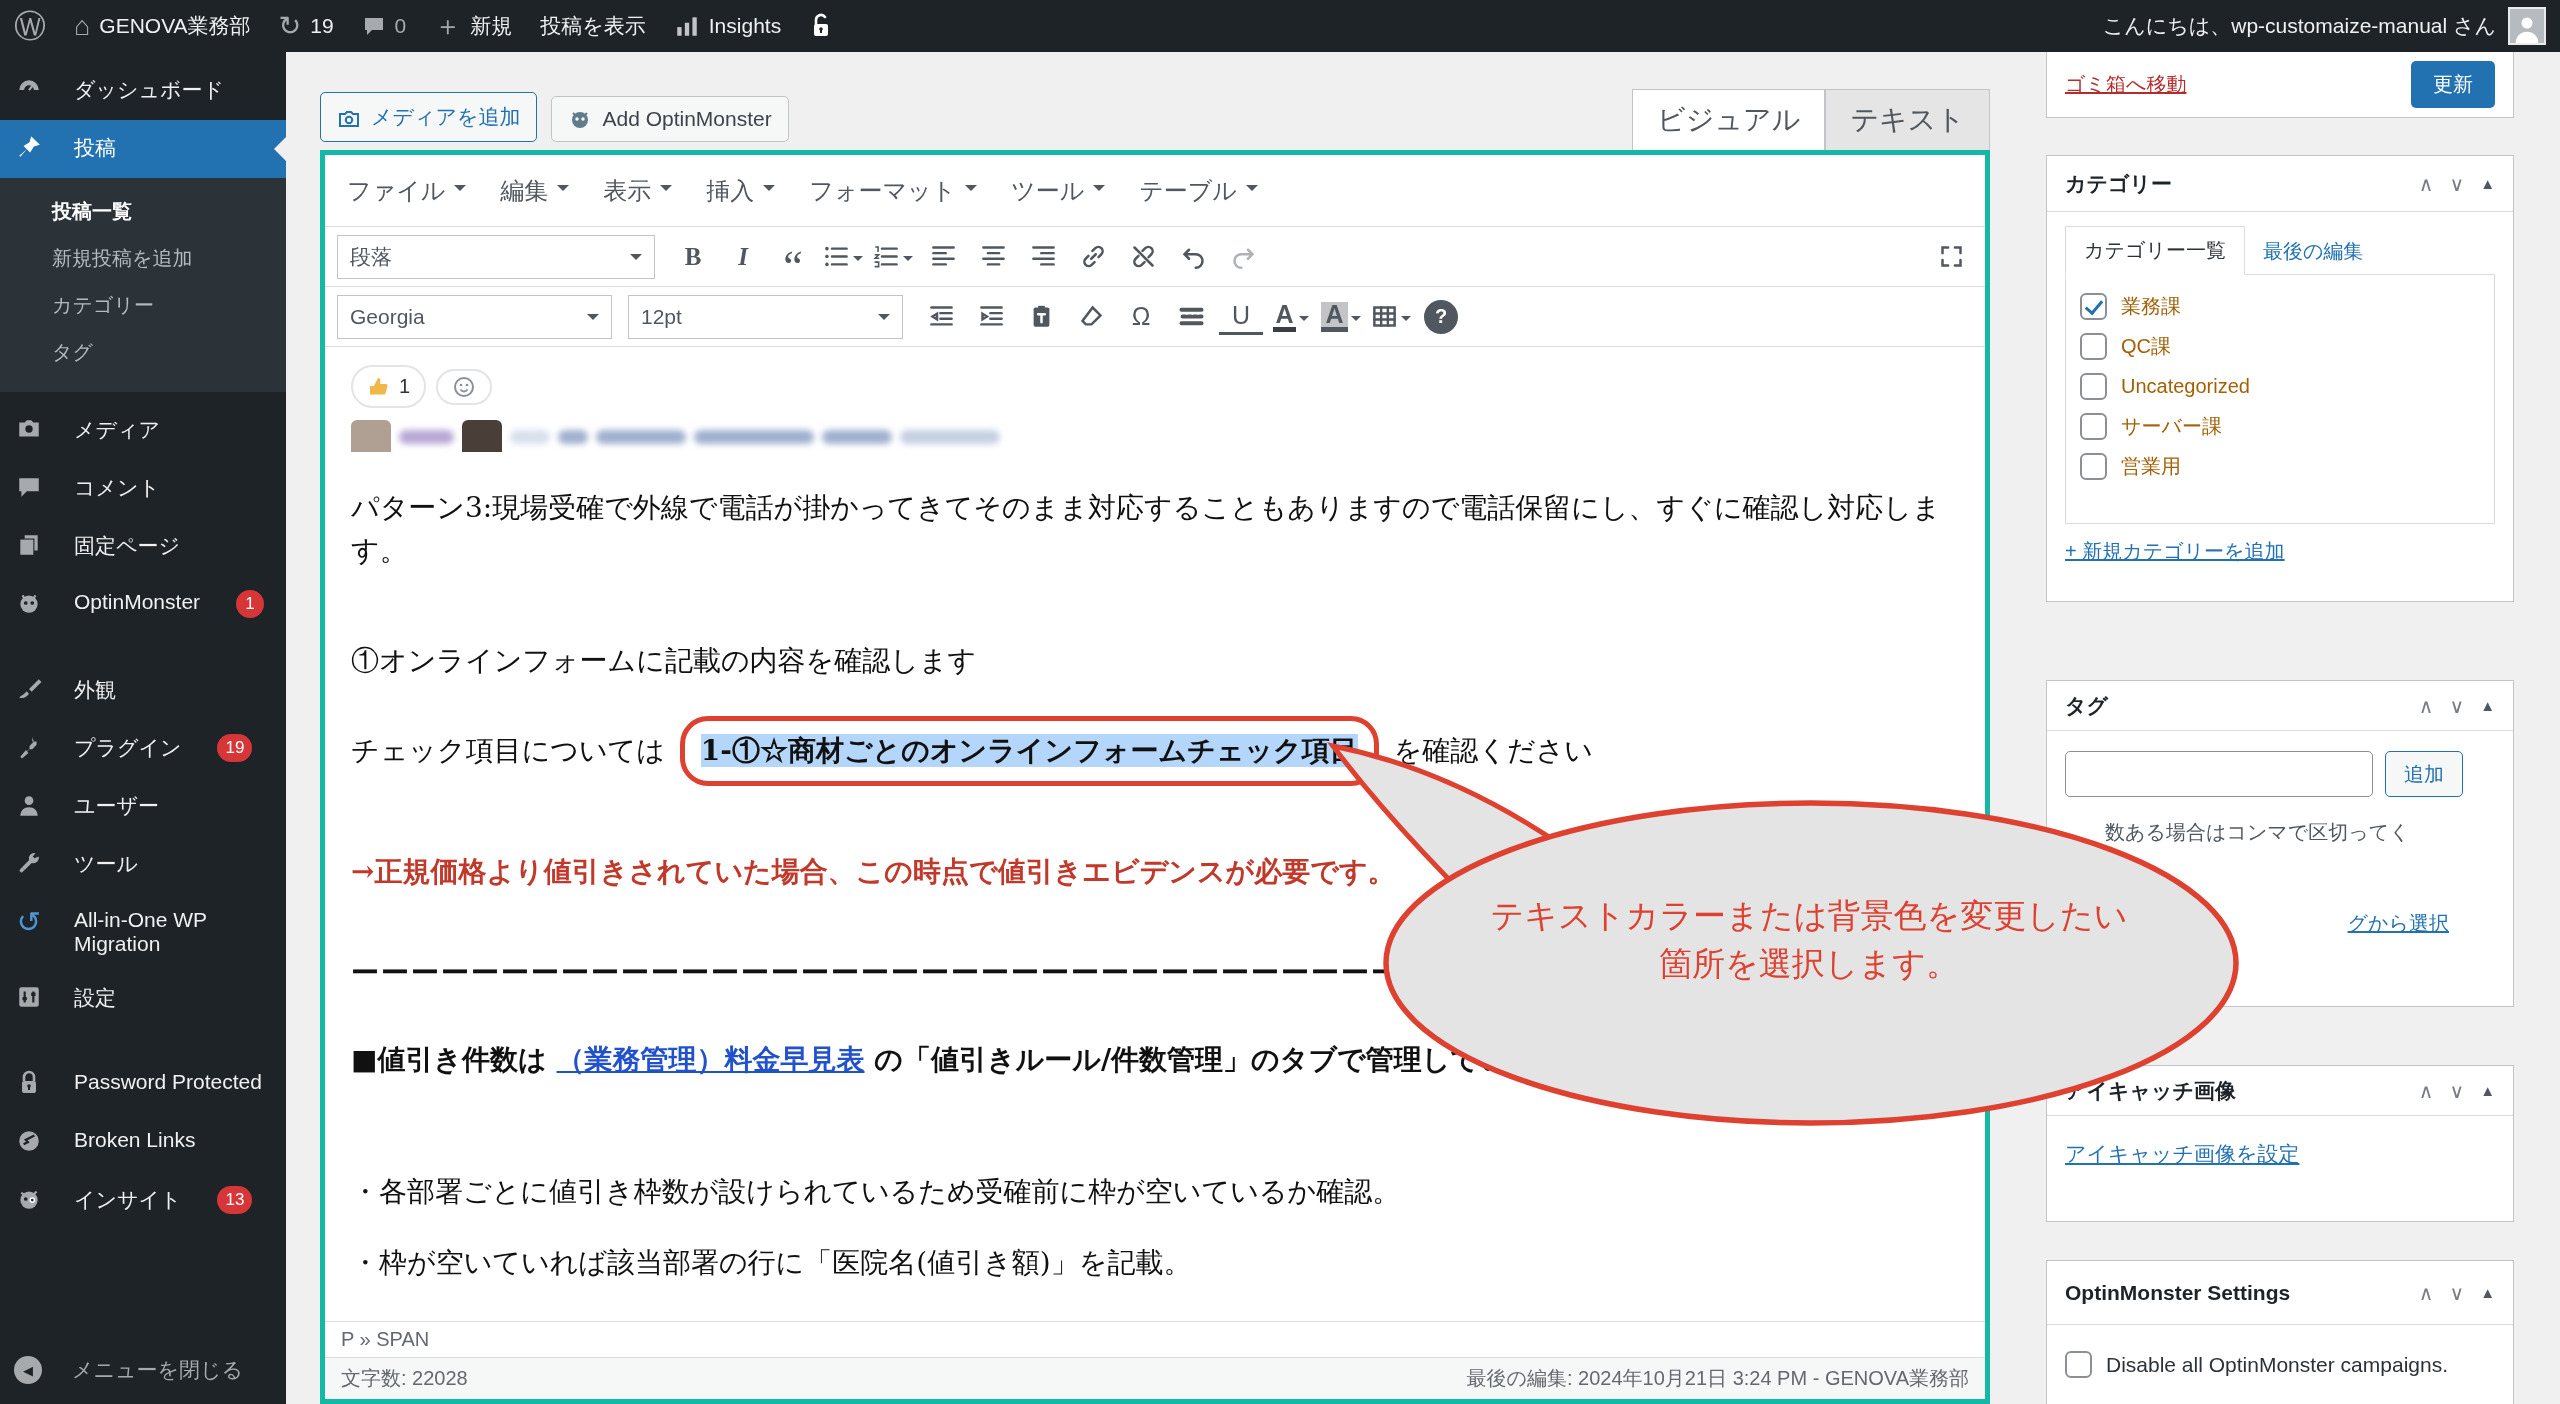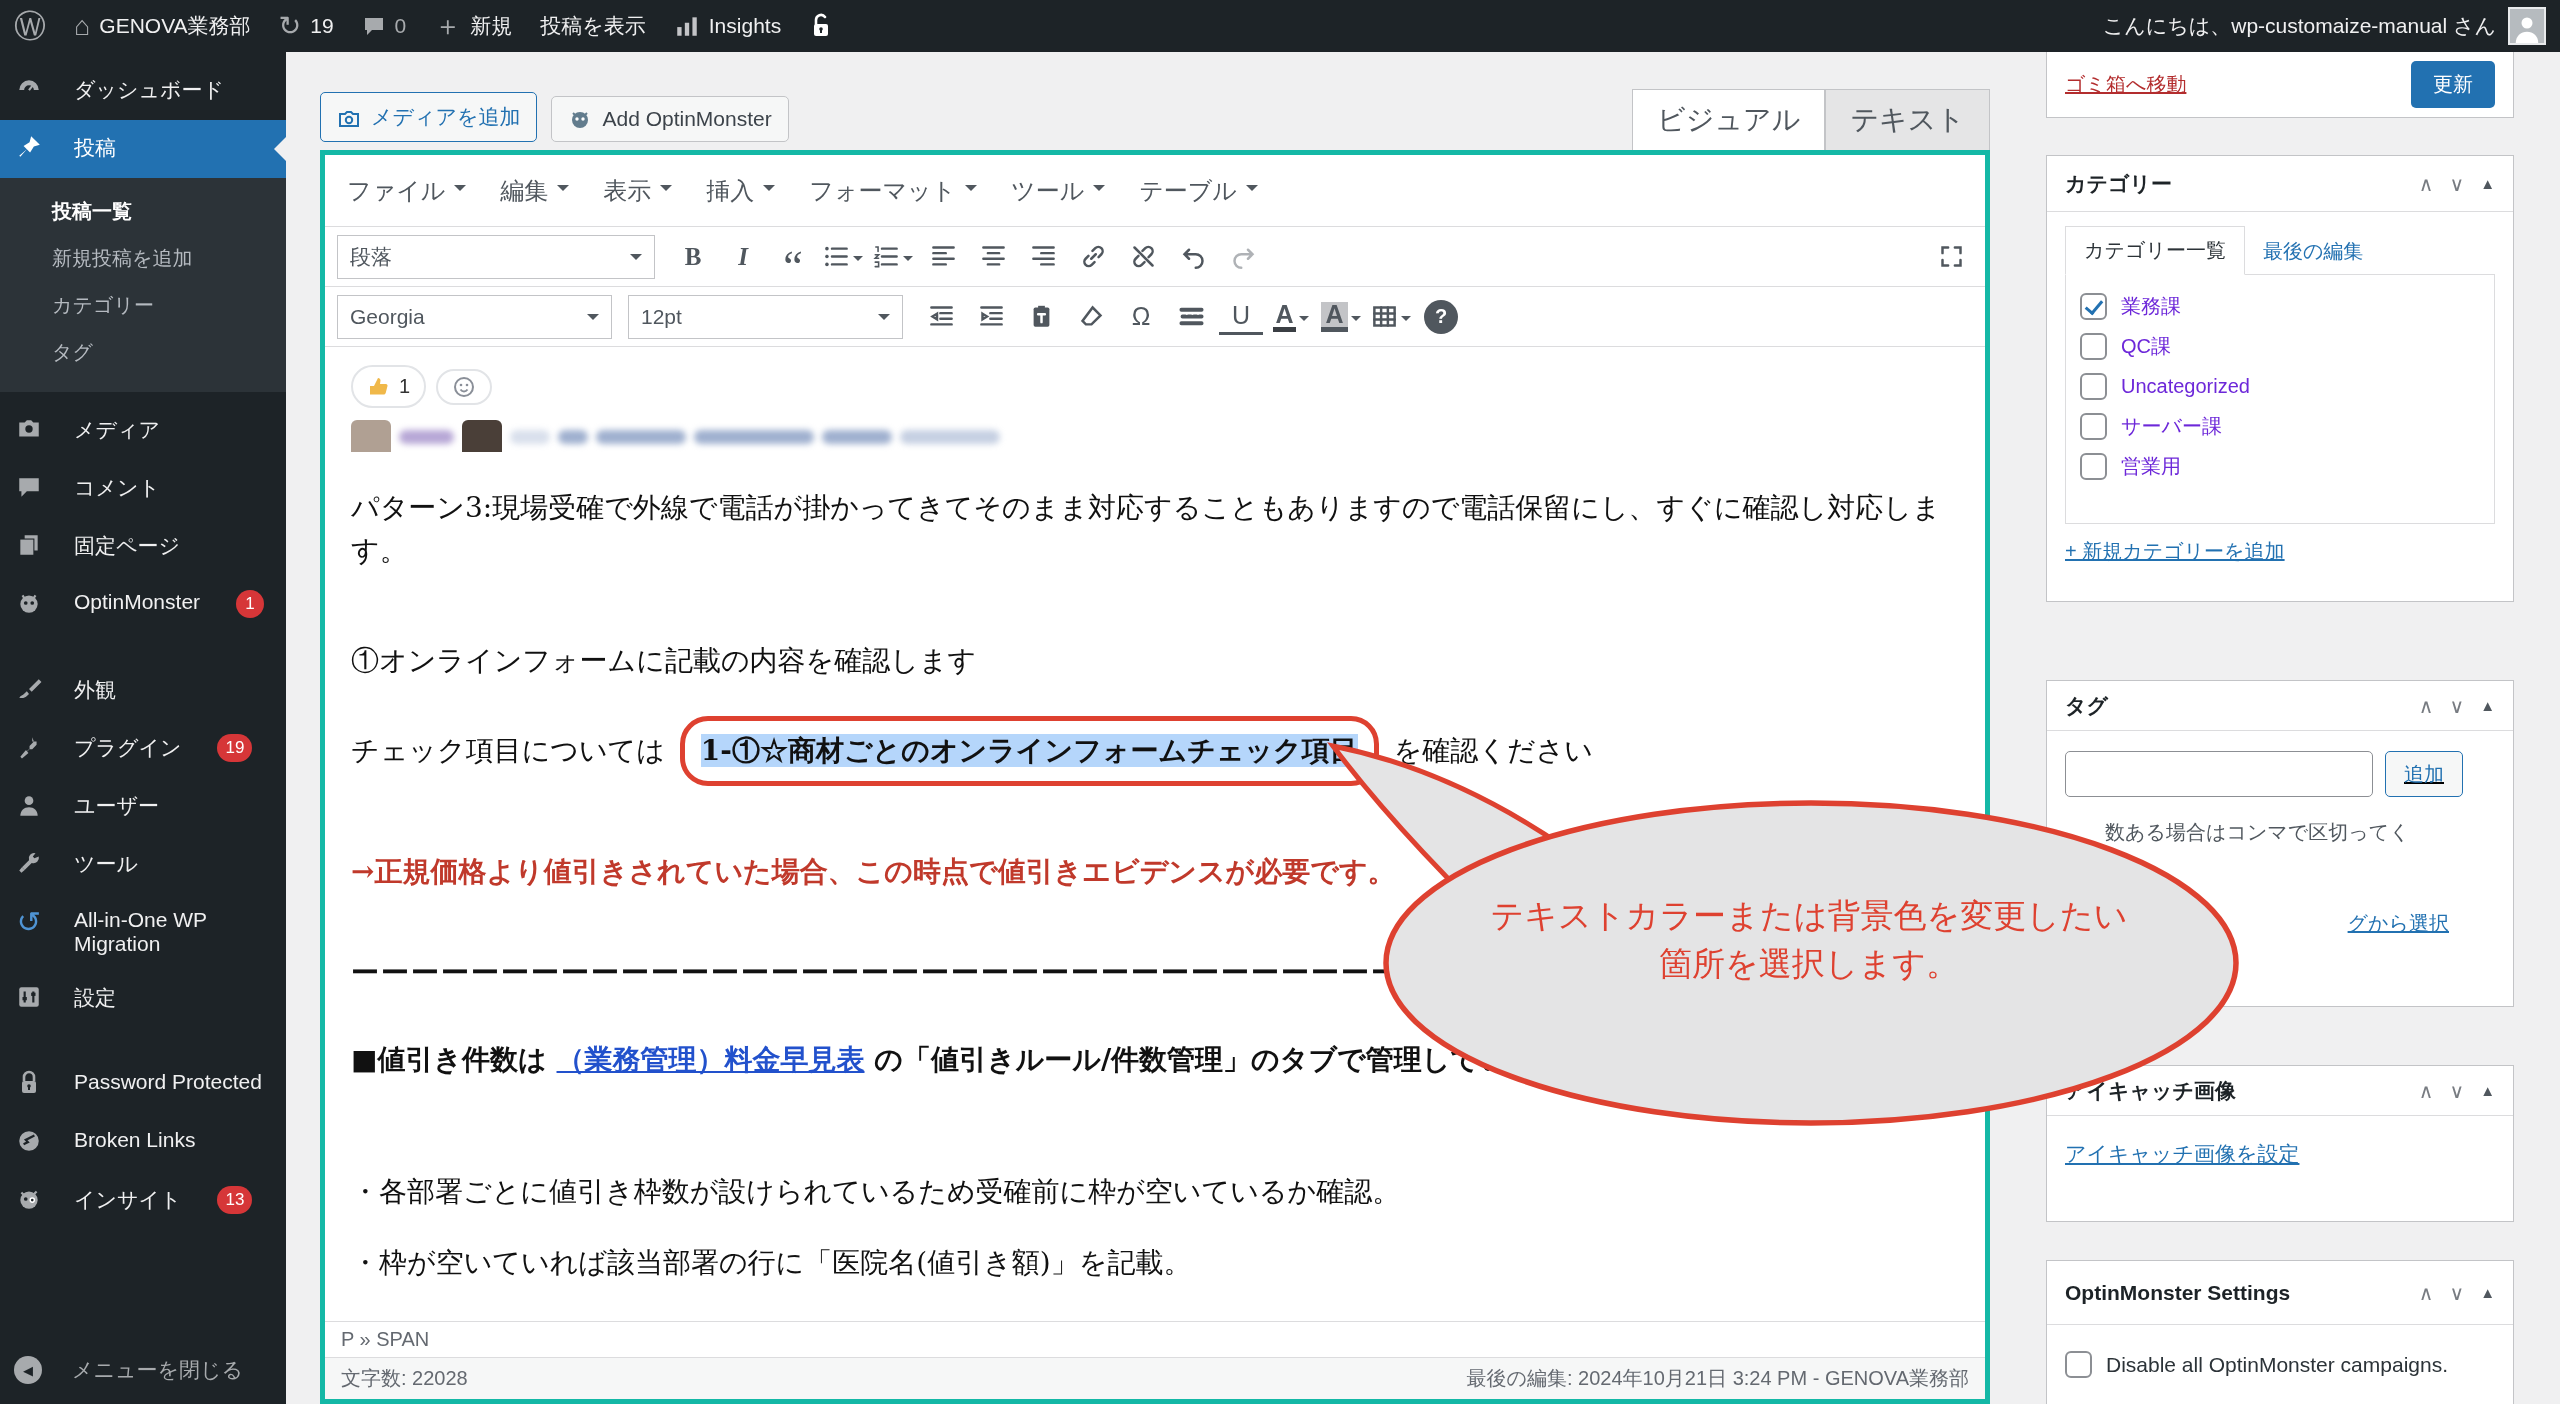--- a/index.html
+++ b/index.html
@@ -120,25 +120,25 @@
   .cattabs { display:flex; align-items:flex-end; margin-bottom:-1px; position:relative; z-index:2; }
   .cattab-active { background:#fff; border:1px solid #dcdcde; border-bottom:1px solid #fff;
                    padding:10px 18px; font-size:20px; color:#2c3338; cursor:pointer; }
   .cattab-link { padding:10px 18px; font-size:20px; color:#2271b1; cursor:pointer; }
   .catlist { border:1px solid #dcdcde; height:250px; padding:18px 14px; overflow:hidden; }
   .catrow { display:flex; align-items:center; gap:14px; margin-bottom:13px; }
   .cb { width:27px; height:27px; border:2px solid #8c8f94; border-radius:6px; background:#fff;
         display:flex; align-items:center; justify-content:center; cursor:pointer; }
   .cb.checked::after { content:''; width:7px; height:14px; border:solid #2271b1; border-width:0 3.5px 3.5px 0;
                        transform:rotate(40deg); margin-top:-3px; }
-  .catlabel { font-size:20px; color:#6d28d9; }
+  .catlabel { font-size:20px; color:#a16207; }
   .addnew { display:inline-block; margin-top:14px; color:#2271b1; text-decoration:underline; font-size:20px; cursor:pointer; }
   .tagpanel { top:628px; height:327px; }
   .tagbody { padding:20px 18px; }
-  .tagrow { display:flex; gap:12px;text-decoration:underline; }
+  .tagrow { display:flex; gap:12px; }
   .taginput { width:308px; height:46px; border:1px solid #8c8f94; border-radius:5px; font-size:20px; padding:0 10px; }
   .tagadd { background:#f6f7f7; border:1px solid #2271b1; color:#2271b1; border-radius:5px;
             padding:0 18px; font-size:20px; cursor:pointer; height:46px; }
   .taghint { margin-top:22px; padding-left:40px; color:#50575e; font-size:20px; }
   .tagselect { margin-top:64px; text-align:right; padding-right:46px; }
   .tagselect span { color:#2271b1; text-decoration:underline; font-size:20px; cursor:pointer; }
   .featpanel { top:1013px; height:157px; }
   .featbody { padding:24px 18px; }
   .featlink { color:#2271b1; text-decoration:underline; font-size:21px; cursor:pointer; }
   .optinpanel { top:1208px; height:196px; }

